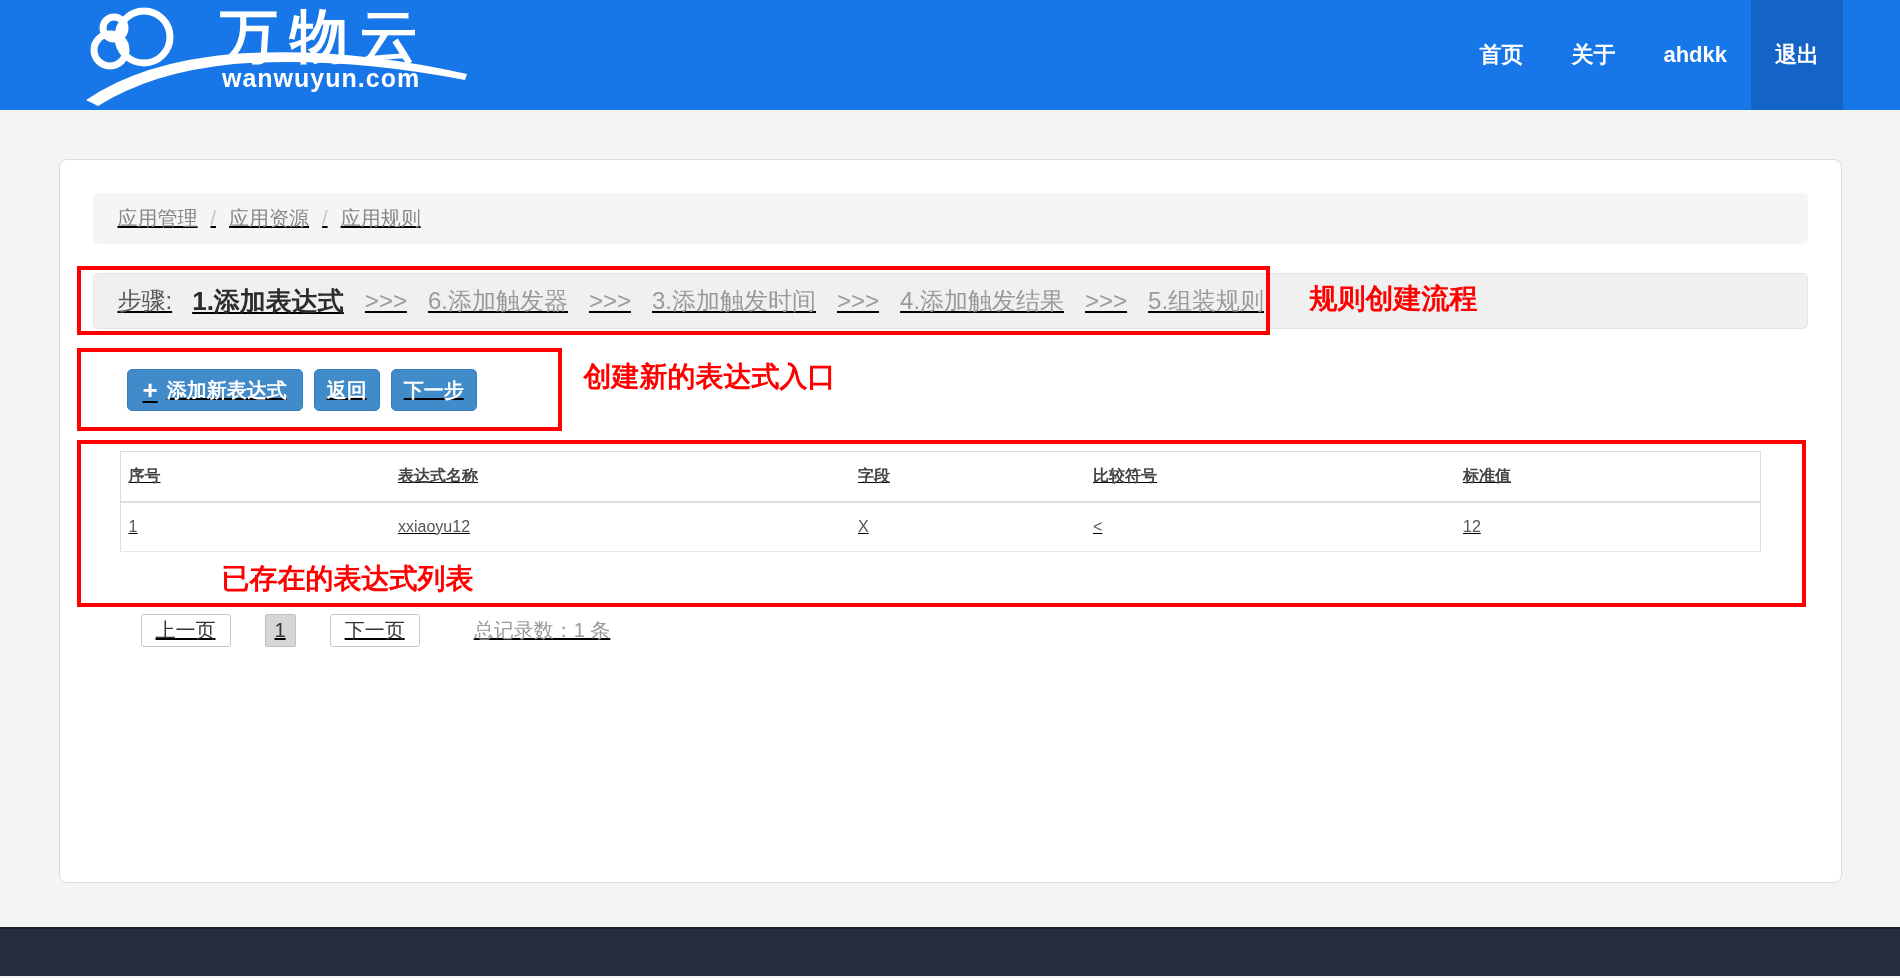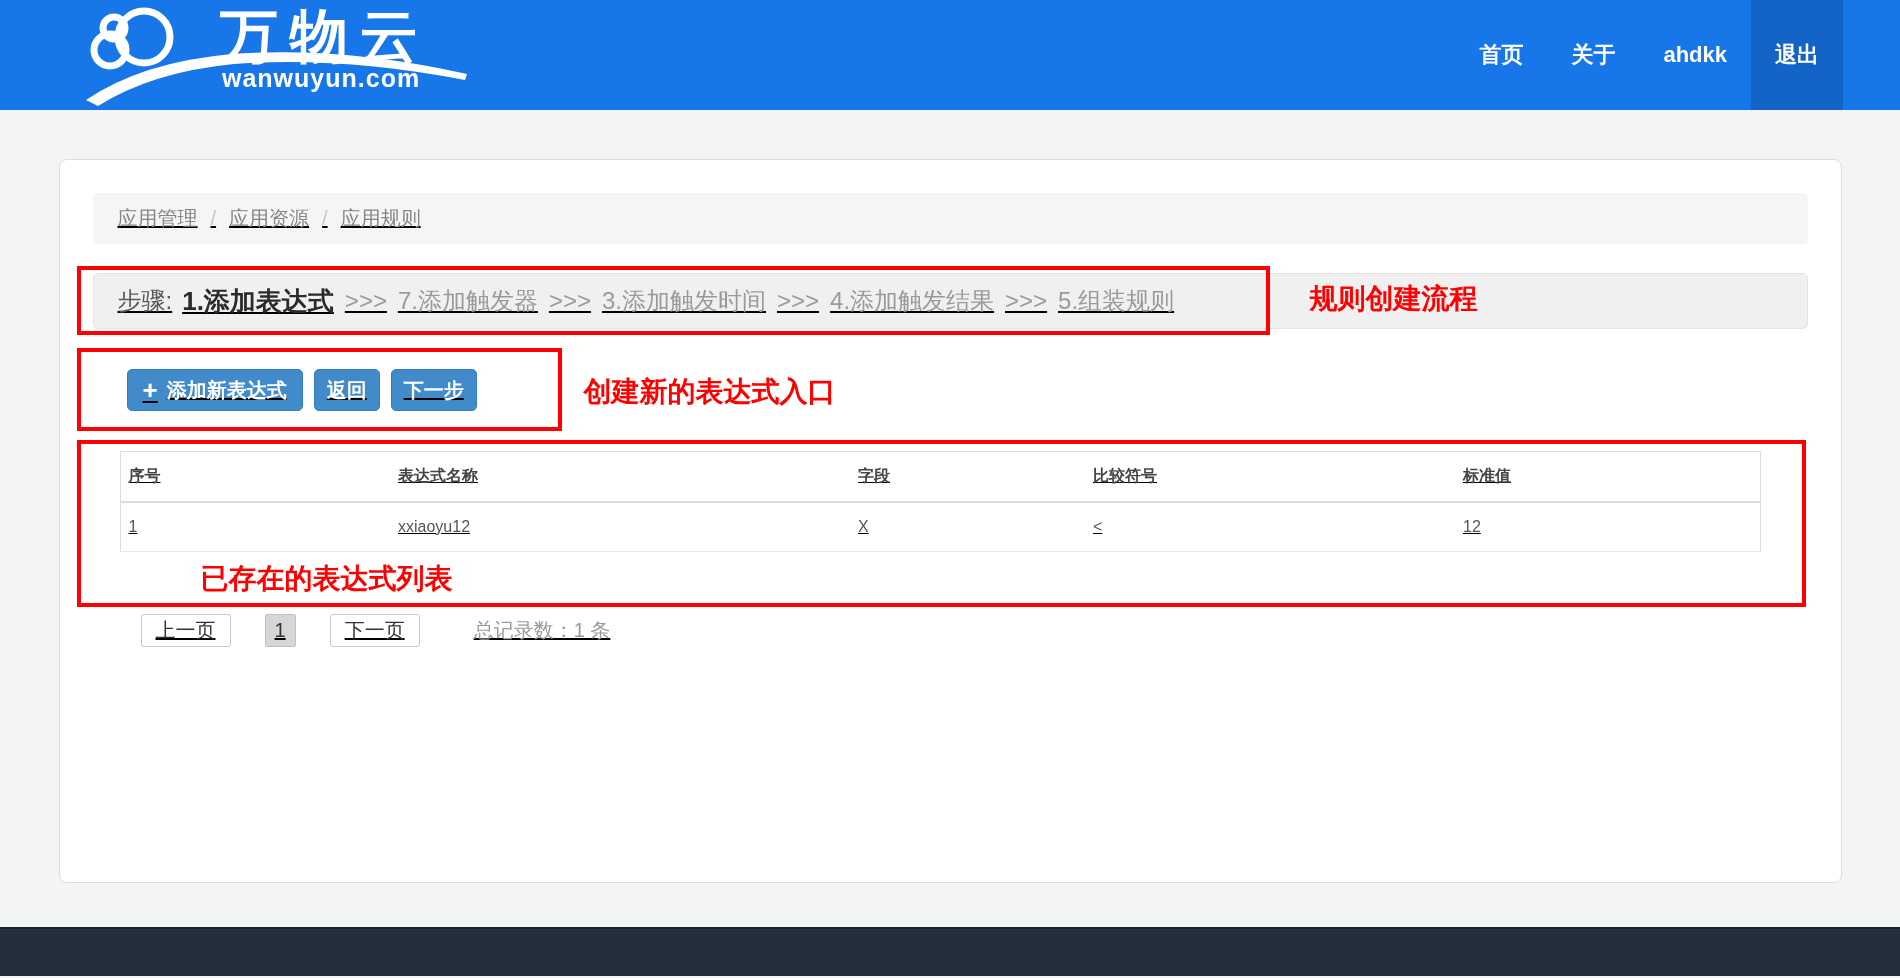--- a/index.html
+++ b/index.html
@@ -43,21 +43,21 @@
     display:flex; align-items:center; padding:0 25px;
     font-size:20px; color:#868686;
   }
   .breadcrumb .crumb { cursor:pointer; }
   .breadcrumb .bc-sep { margin:0 13px; color:#c6c6c6; }
 
   .steps {
     margin-top:29px; height:56px; background:#f0f0f0;
     border:1px solid #e4e4e4; border-radius:5px;
     display:flex; align-items:center; padding:0 24px;
-    font-size:24px; color:#9a9a9a; white-space:nowrap;
+    font-size:24px; color:#9a9a9a; white-space:nowrap;gap:10px;
   }
   .steps .prefix { color:#5a5a5a; margin-right:10px; }
   .steps .current { color:#2b2b2b; font-weight:bold; font-size:26px; }
   .steps .st-sep { margin:0 11px; }
 
   .toolbar { margin:40px 0 0 34px; display:flex; gap:11px; height:42px; }
   .btn {
     background:#428bca; border:1px solid #357ebd; color:#fff;
     font-size:20px; font-weight:bold; border-radius:5px; padding:2px 12px;
     cursor:pointer; display:flex; align-items:center; font-family:inherit; white-space:nowrap;
@@ -94,22 +94,22 @@
   
   .red-box { position:absolute; border:4px solid #ff0000; pointer-events:none; }
   #rb-steps   { left:17px;  top:106px; width:1193px; height:69px;  }
   #rb-toolbar { left:17px;  top:188px; width:485px;  height:83px;  }
   #rb-table   { left:17px;  top:280px; width:1729px; height:167px; }
   .red-label {
     position:absolute; color:#ff0000; font-weight:bold; font-size:28px;
     pointer-events:none; white-space:nowrap;
   }
   #rl-flow  { left:1250px; top:120px;text-align:right; }
-  #rl-entry { left:524px;  top:213px; }
-  #rl-list  { left:141px;  top:400px; }
+  #rl-entry { left:524px;  top:198px; }
+  #rl-list  { left:162px;  top:400px; }
 
   
   .footer {
     margin-top:44px; height:49px; background:#252e3d; border-top:2px solid #1a212d;
   }
 </style>
 </head>
 <body>
 
 <header class="topbar">
@@ -140,21 +140,21 @@
     <span class="bc-sep">/</span>
     <span class="crumb">应用资源</span>
     <span class="bc-sep">/</span>
     <span class="crumb">应用规则</span>
   </div>
 
   <div class="steps">
     <span class="prefix">步骤:</span>
     <span class="current">1.添加表达式</span>
     <span class="st-sep">&gt;&gt;&gt;</span>
-    <span>7.添加触发器</span>
+    <span>6.添加触发器</span>
     <span class="st-sep">&gt;&gt;&gt;</span>
     <span>3.添加触发时间</span>
     <span class="st-sep">&gt;&gt;&gt;</span>
     <span>4.添加触发结果</span>
     <span class="st-sep">&gt;&gt;&gt;</span>
     <span>5.组装规则</span>
   </div>
 
   <div class="toolbar">
     <button class="btn btn-add">

